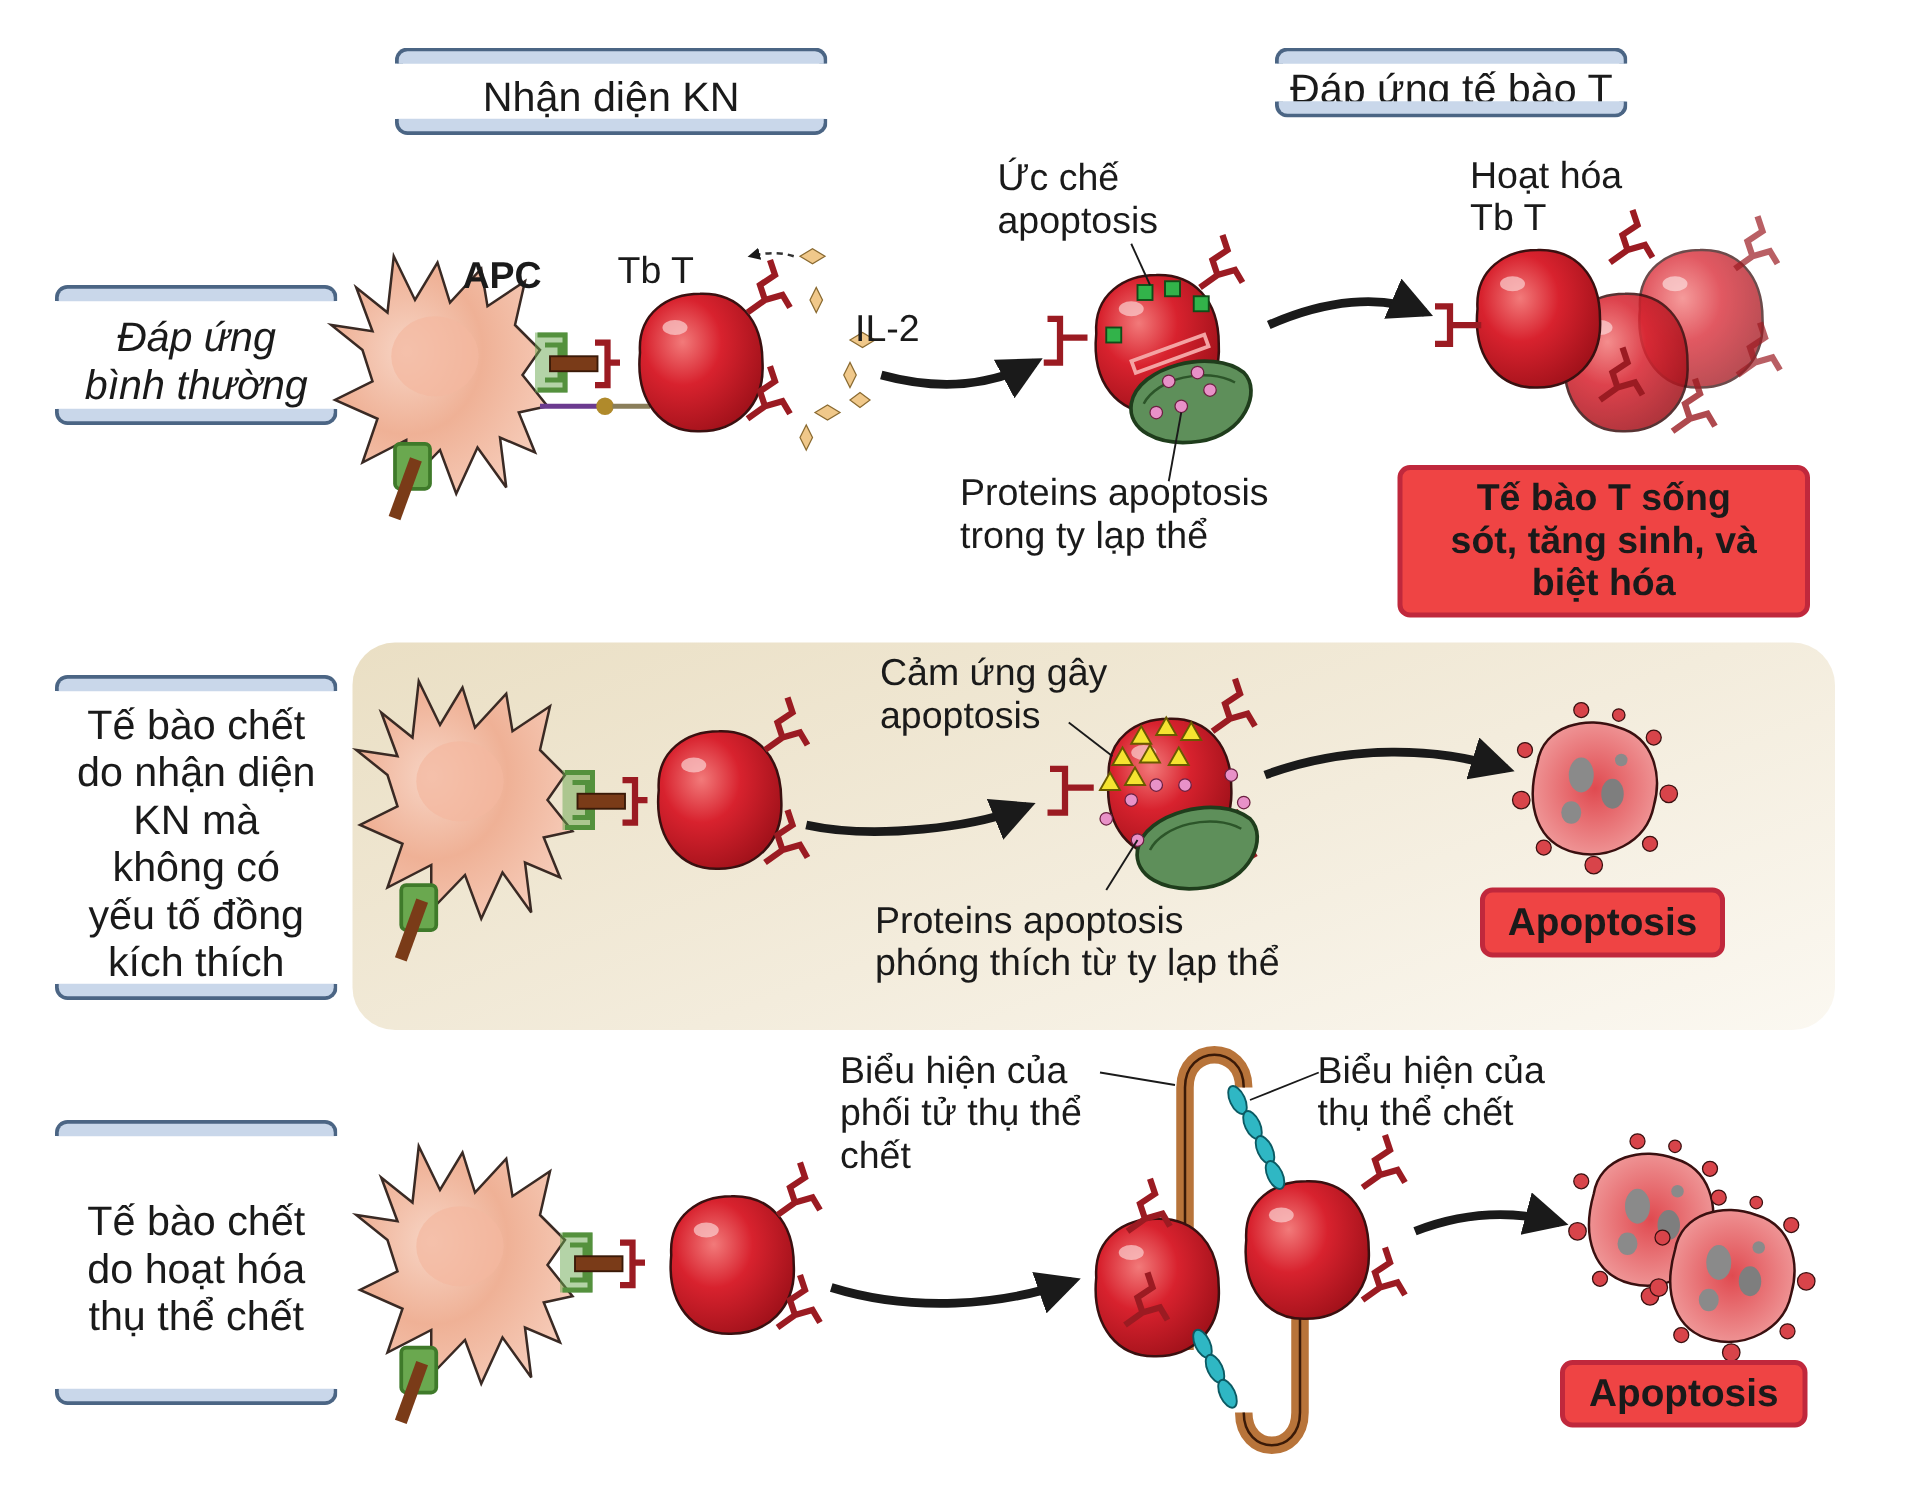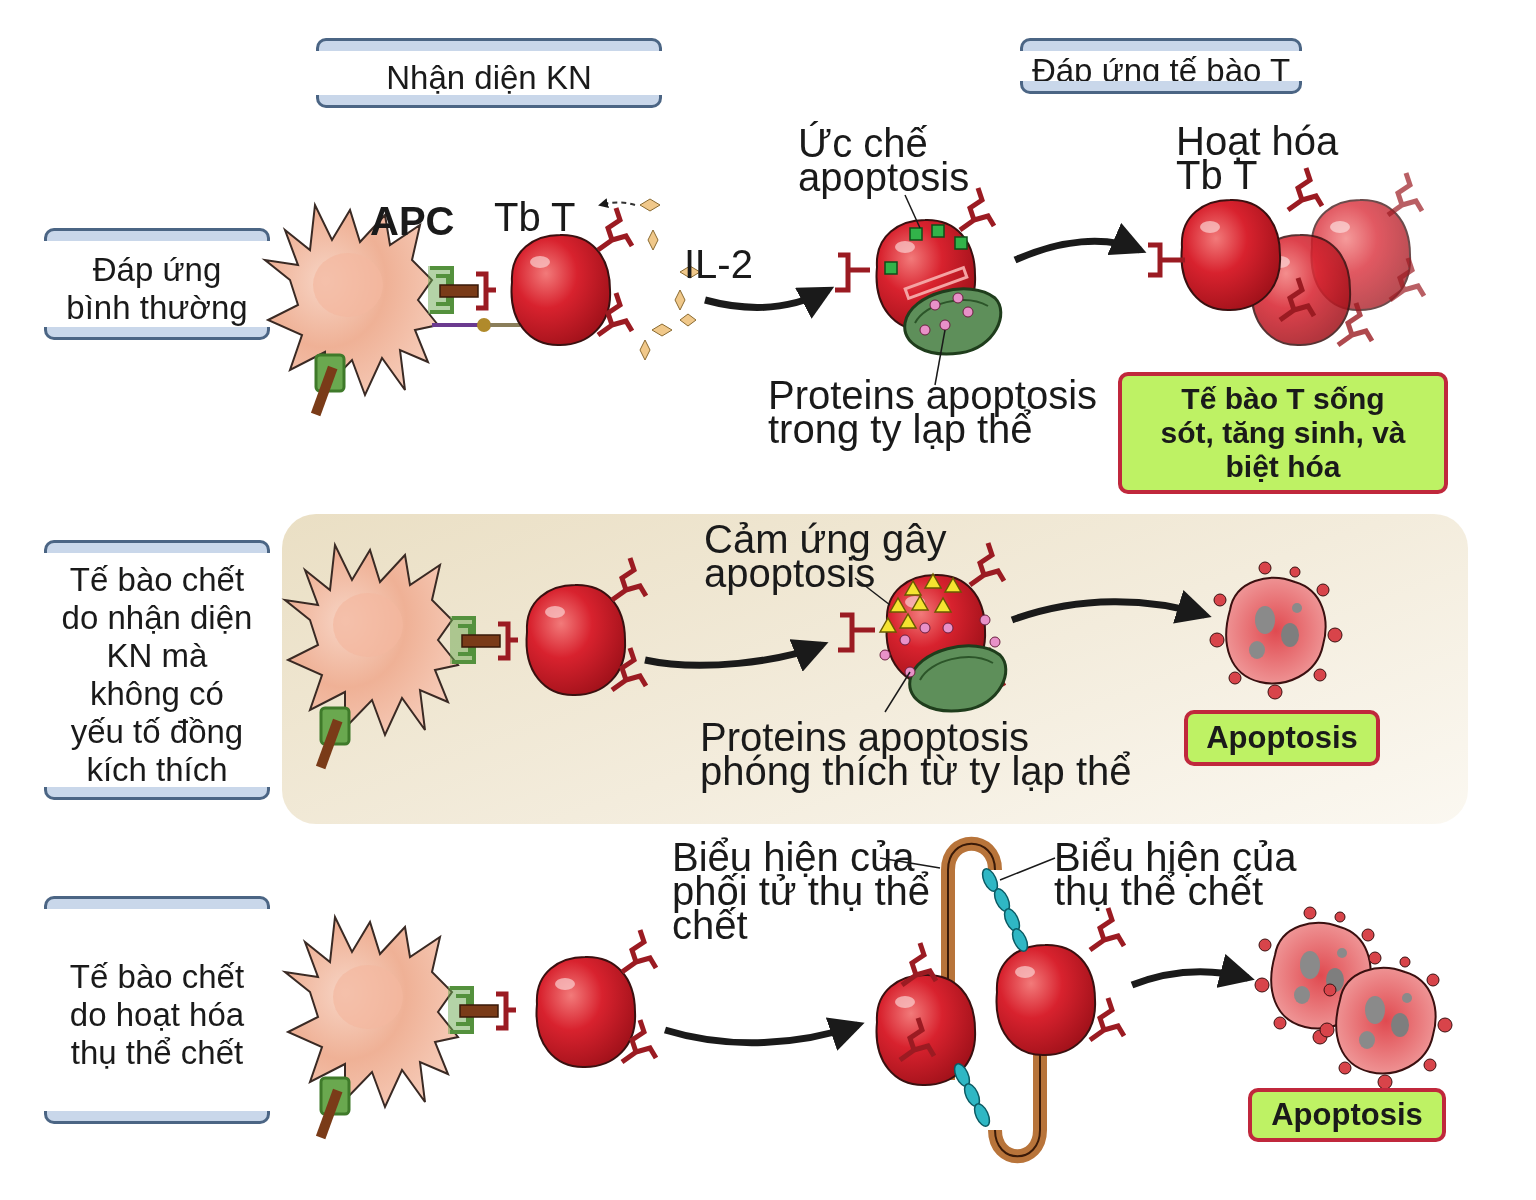--- a/index.html
+++ b/index.html
@@ -2,38 +2,38 @@
 <html><head>
 <meta charset="utf-8">
 <style>
   html,body{margin:0;padding:0;background:#fff;}
   body{width:1536px;height:1200px;position:relative;overflow:hidden;font-family:"Liberation Sans",sans-serif;color:#1a1a1a;}
   .bracket{position:absolute;box-sizing:border-box;text-align:center;display:flex;align-items:center;justify-content:center;}
   .bracket::before,.bracket::after{content:"";position:absolute;left:0;right:0;height:10px;border:3px solid #4b6584;background:#c9d7ea;}
   .bracket::before{top:0;border-bottom:none;border-radius:10px 10px 0 0;}
   .bracket::after{bottom:0;border-top:none;border-radius:0 0 10px 10px;}
   .bracket span{font-size:33px;line-height:38px;white-space:pre-line;margin-top:10px;}
-  .lbl{position:absolute;font-size:40px;line-height:34px;white-space:pre-line;}
-  .outcome{position:absolute;box-sizing:border-box;border:4px solid #c0283c;border-radius:10px;background:#bef264;text-align:center;font-weight:bold;display:flex;align-items:center;justify-content:center;white-space:pre-line;}
+  .lbl{position:absolute;font-size:30px;line-height:34px;white-space:pre-line;}
+  .outcome{position:absolute;box-sizing:border-box;border:4px solid #c0283c;border-radius:10px;background:#ef4444;text-align:center;font-weight:bold;display:flex;align-items:center;justify-content:center;white-space:pre-line;}
   #band{position:absolute;left:282px;top:514px;width:1186px;height:310px;border-radius:34px;background:linear-gradient(160deg,#eadfc4 0%,#f3ecdc 55%,#fbf8f1 100%);}
   svg{position:absolute;left:0;top:0;}
 </style>
 </head>
 <body>
 
 <div id="band"></div>
 
 <div class="bracket" style="left:316px;top:38px;width:346px;height:70px;">
   <span>Nhận diện KN</span>
 </div>
 <div class="bracket" style="left:1020px;top:38px;width:282px;height:56px;">
   <span>Đáp ứng tế bào T</span>
 </div>
 
-<div class="bracket" style="left:44px;top:228px;width:226px;height:112px;">
+<div class="bracket" style="left:44px;top:228px;width:226px;height:112px;font-style:italic;">
   <span>Đáp ứng
 bình thường</span>
 </div>
 <div class="bracket" style="left:44px;top:540px;width:226px;height:260px;">
   <span>Tế bào chết
 do nhận diện
 KN mà
 không có
 yếu tố đồng
 kích thích</span>

